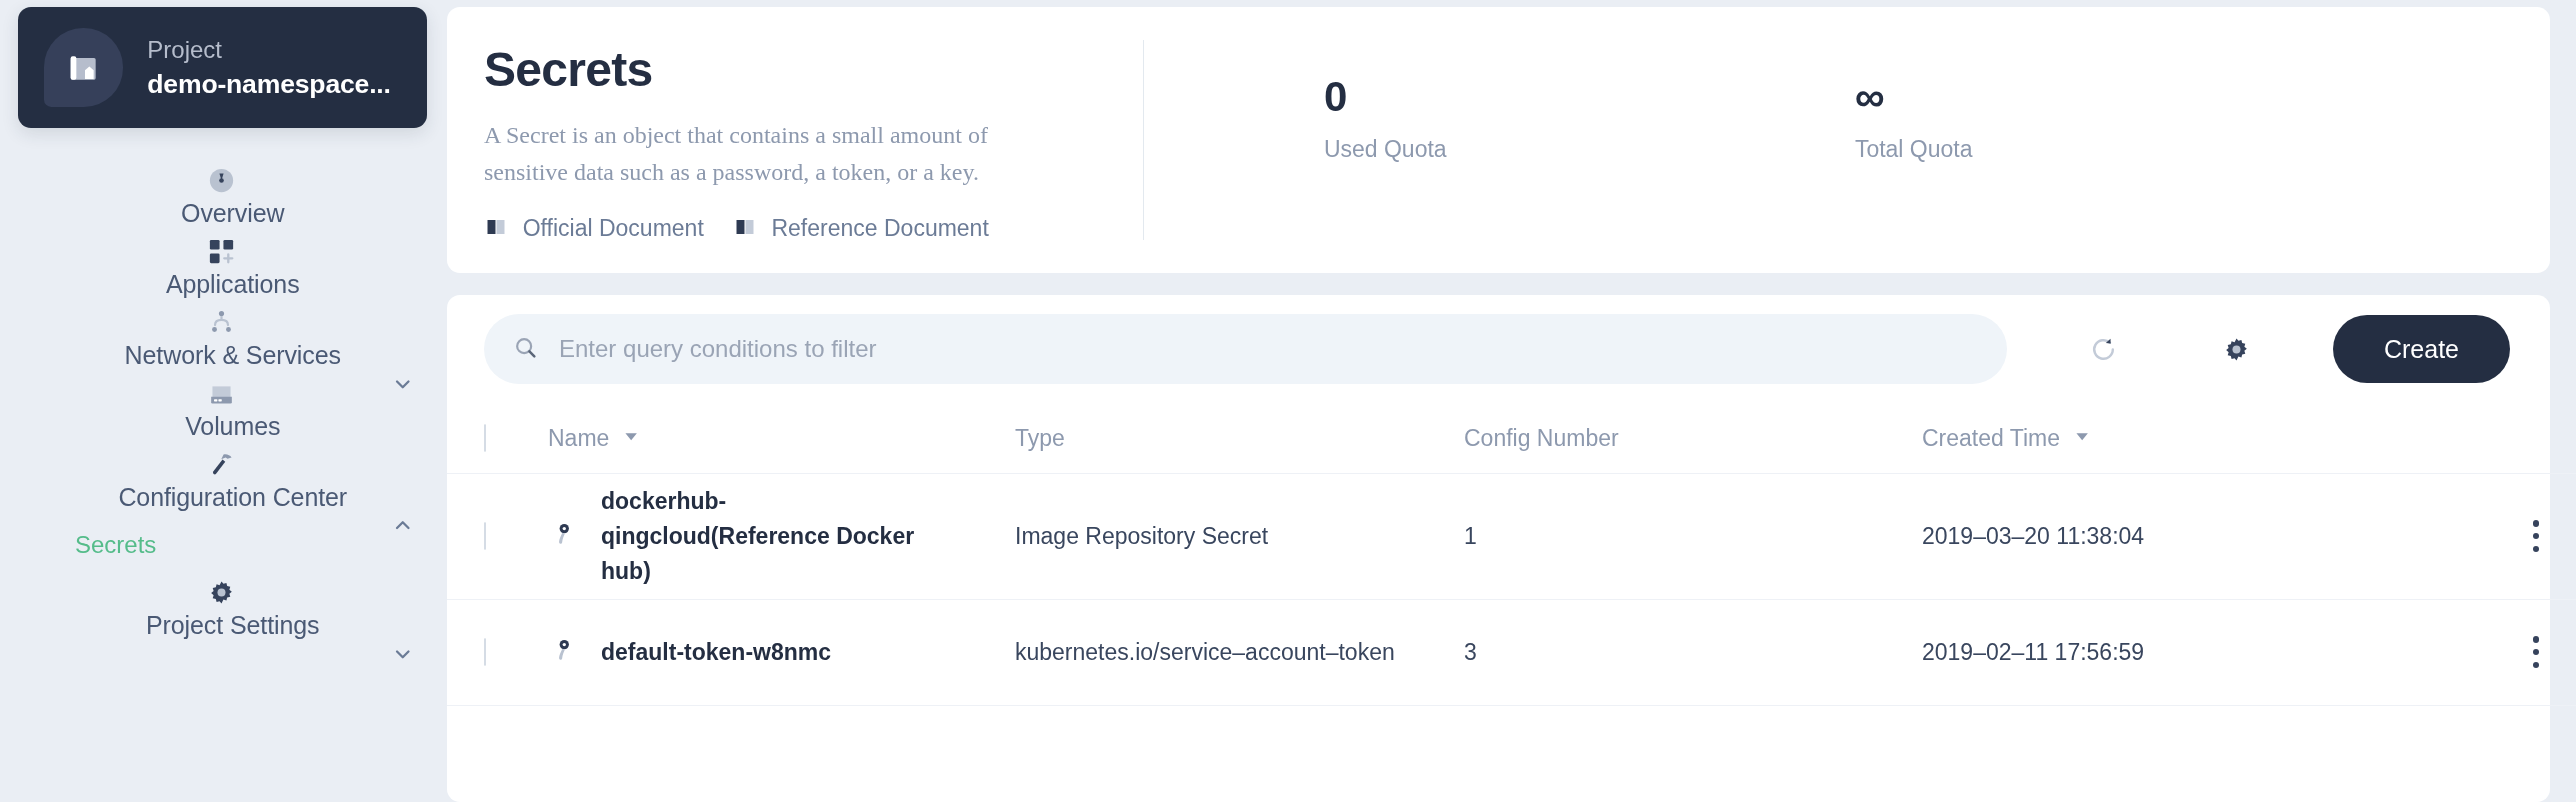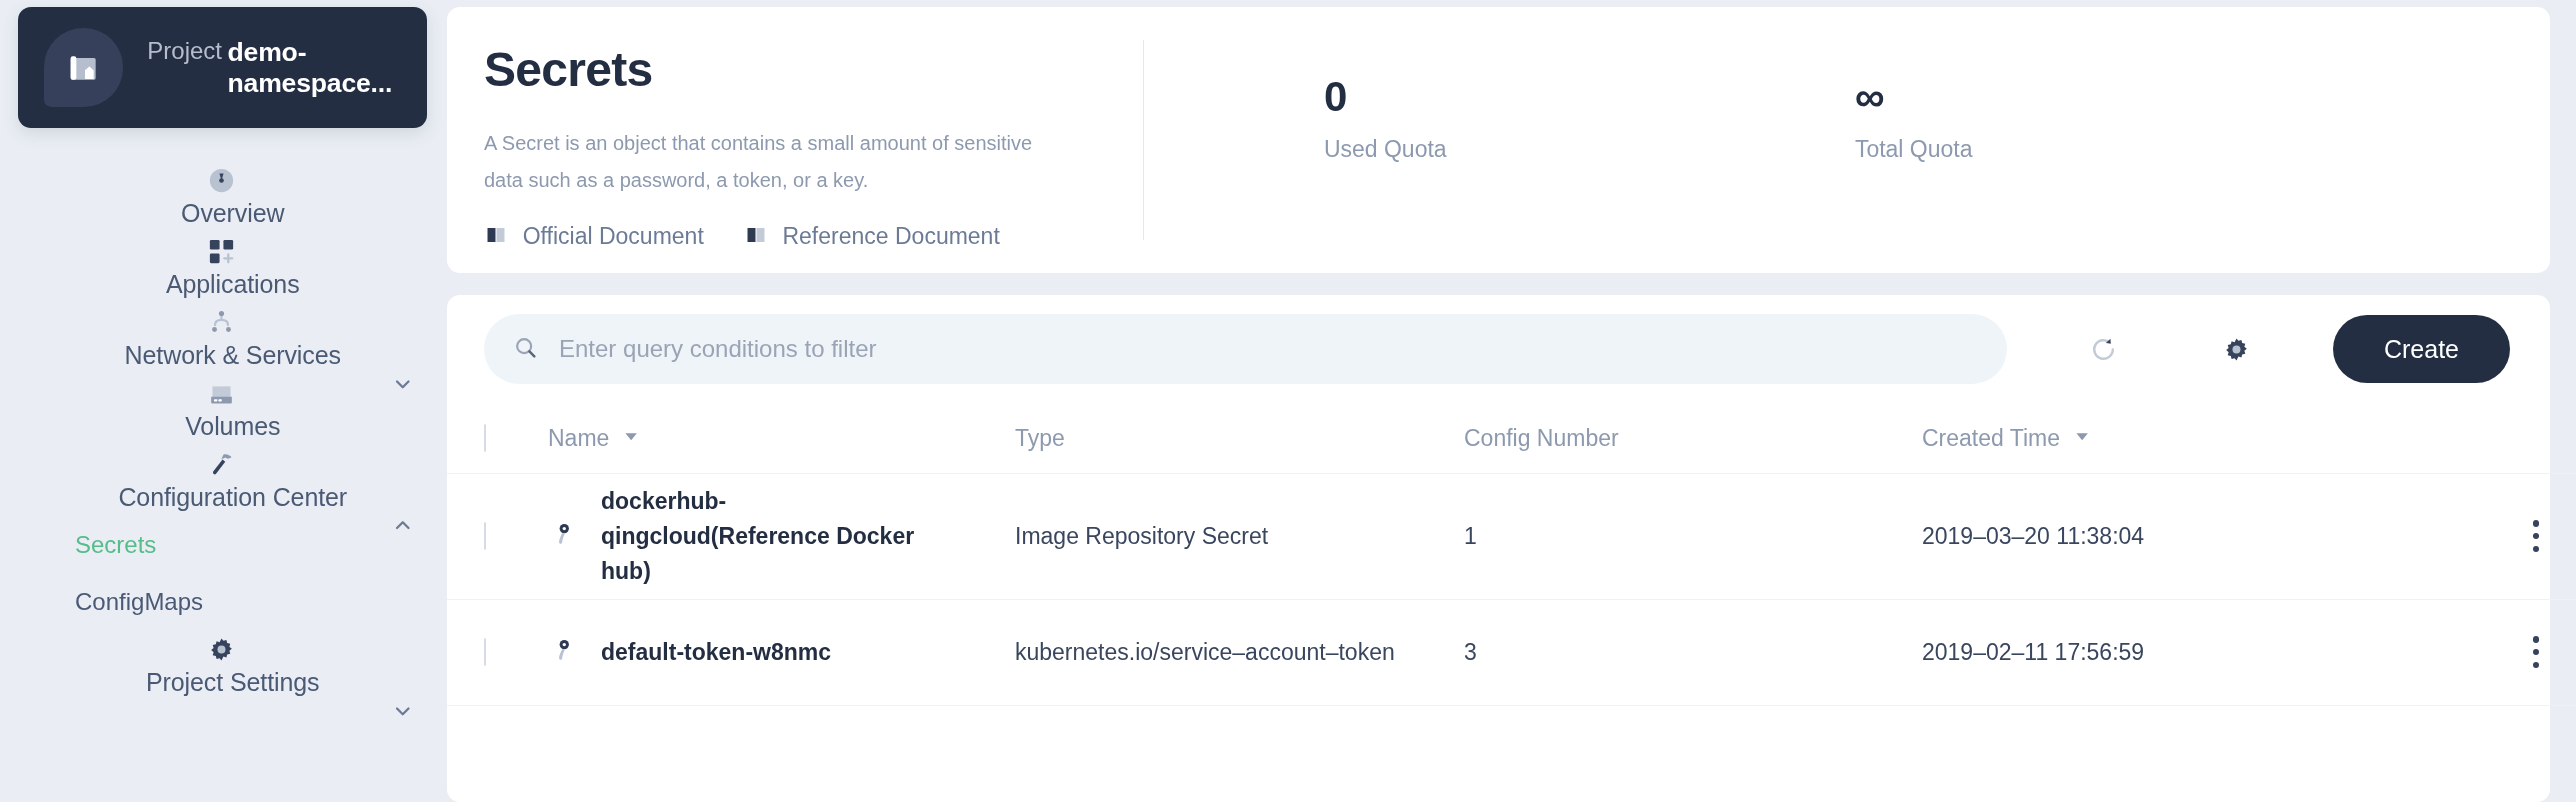--- a/index.html
+++ b/index.html
@@ -26,21 +26,21 @@
     display: flex; align-items: center;
     padding-left: 26px;
     box-shadow: 0 5.5px 16.5px rgba(36,46,66,.12);
   }
   .project-badge {
     width: 79px; height: 79px; flex: 0 0 79px;
     background: #36405a;
     border-radius: 39px 39px 39px 7.3px;
     display: flex; align-items: center; justify-content: center;
   }
-  .project-text { margin-left: 24px; display: flex; flex-direction: row; gap: 5.5px; }
+  .project-text { margin-left: 24px; display: flex; flex-direction: column; gap: 5.5px; }
   .project-kicker { color: #b6bdcc; font-size: 24px; line-height: 27.5px; }
   .project-name { color: #ffffff; font-size: 26.6px; font-weight: bold; line-height: 31px; letter-spacing: -0.2px; }
 
   .nav { margin-top: 33px; }
   .nav-item {
     display: flex; align-items: center;
     height: 71px; padding-left: 27.5px; padding-right: 31px;
     cursor: pointer; position: relative; flex-direction: column;
   }
   .nav-icon {
@@ -65,22 +65,22 @@
     flex: 1 1 auto; padding: 7.3px 26px 0 0;
     display: flex; flex-direction: column; gap: 22px;
     min-width: 0;
   }
   .card { background: #fff; border-radius: 13px; }
 
   
   .banner { display: flex; height: 266px; padding: 0; }
   .banner-left { width: 696px; flex: 0 0 696px; padding: 35px 42px 0 37px; }
   .banner-title { font-size: 48px; font-weight: bold; color: #242e42; letter-spacing: -0.7px; line-height: 55px; }
-  .banner-desc { margin-top: 28px; font-size: 20px; line-height: 37px; color: #8d99ae; max-width: 568px; }
-  .doc-links { margin-top: 24px; display: flex; gap: 40px; align-items: flex-end; }
+  .banner-desc { margin-top: 20px; font-size: 24px; line-height: 37px; color: #8d99ae; max-width: 568px; font-family: Liberation Serif, serif; }
+  .doc-links { margin-top: 24px; display: flex; gap: 29px; align-items: flex-end; }
   .doc-link { display: flex; align-items: center; gap: 14.7px; cursor: pointer; }
   .doc-link-label { font-size: 23px; color: #6b7b96; }
   .banner-divider { width: 0.9px; background: #e3e9ef; margin: 33px 0; }
   .stats { flex: 1 1 auto; display: flex; padding-left: 0; }
   .stat { width: 531px; padding-left: 180px; padding-top: 66px; }
   .stat-value { font-size: 42px; font-weight: bold; color: #242e42; line-height: 48px; height: 48px; display: flex; align-items: center; }
   .stat-label { margin-top: 14.7px; font-size: 23px; color: #8d99ae; }
 
   
   .table-card { flex: 1 1 auto; padding: 0 0 0 0; display: flex; flex-direction: column; }
@@ -216,23 +216,20 @@
         <span class="nav-label">Configuration Center</span>
         <span class="nav-caret">
           <svg width="27.5" height="27.5" viewBox="0 0 24 24" fill="none">
             <path d="M7 14l5-5 5 5" stroke="#6b7b96" stroke-width="2" stroke-linecap="round" stroke-linejoin="round"></path>
           </svg>
         </span>
       </div>
 
       <div class="sub-item active">
         <span class="sub-label">Secrets</span>
-      </div>
-      <div class="sub-item">
-        <span class="sub-label">ConfigMaps</span>
       </div>
 
       <div class="nav-item">
         <span class="nav-icon">
           <svg width="31" height="31" viewBox="0 0 24 24">
             <path d="M12 3.4l1.5 1.9 2.3-.7.6 2.4 2.4.6-.7 2.3 1.9 1.5-1.9 1.5.7 2.3-2.4.6-.6 2.4-2.3-.7L12 20.6l-1.5-1.9-2.3.7-.6-2.4-2.4-.6.7-2.3L4 12.4l1.9-1.5-.7-2.3 2.4-.6.6-2.4 2.3.7z" fill="#36435c"></path>
             <circle cx="12" cy="12" r="3.1" fill="#b9c2d0"></circle>
           </svg>
         </span>
         <span class="nav-label">Project Settings</span>

